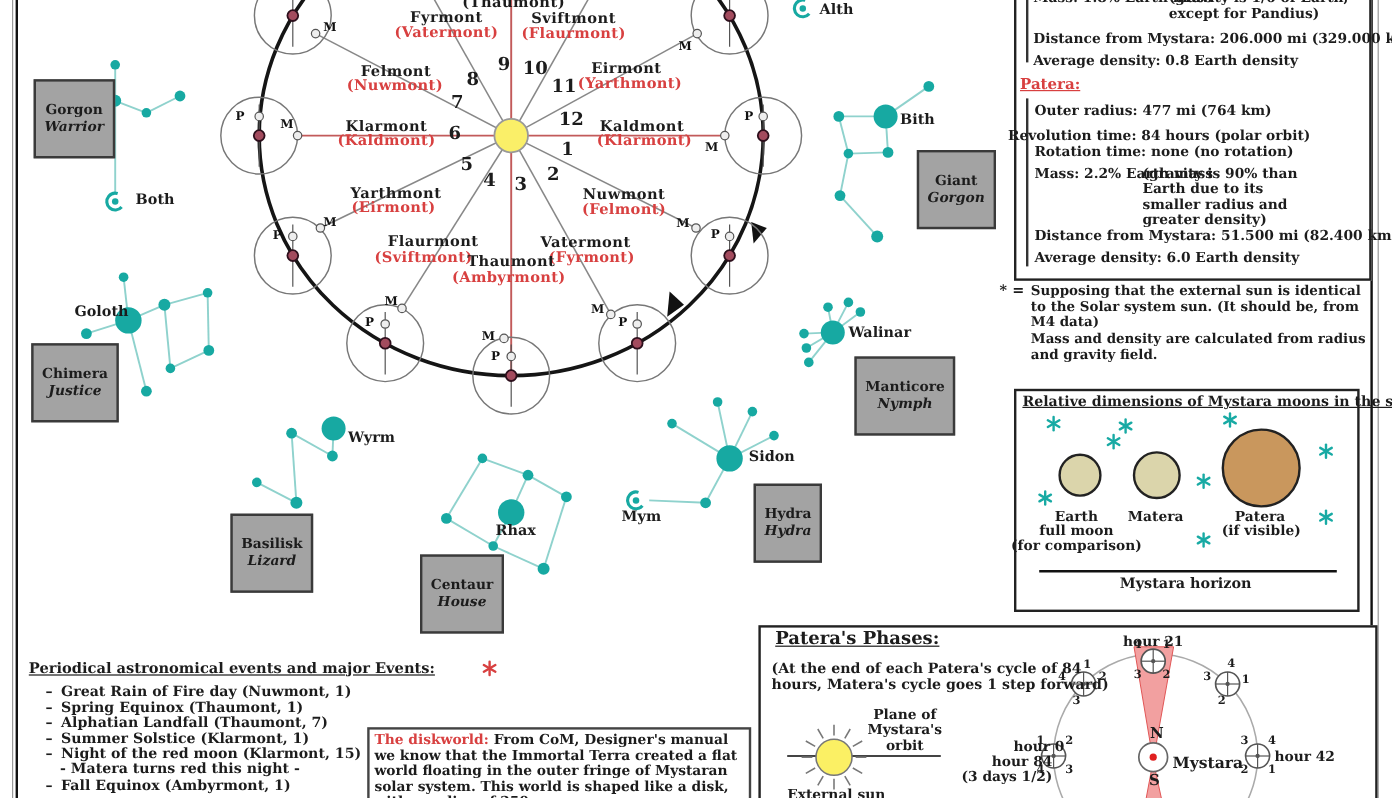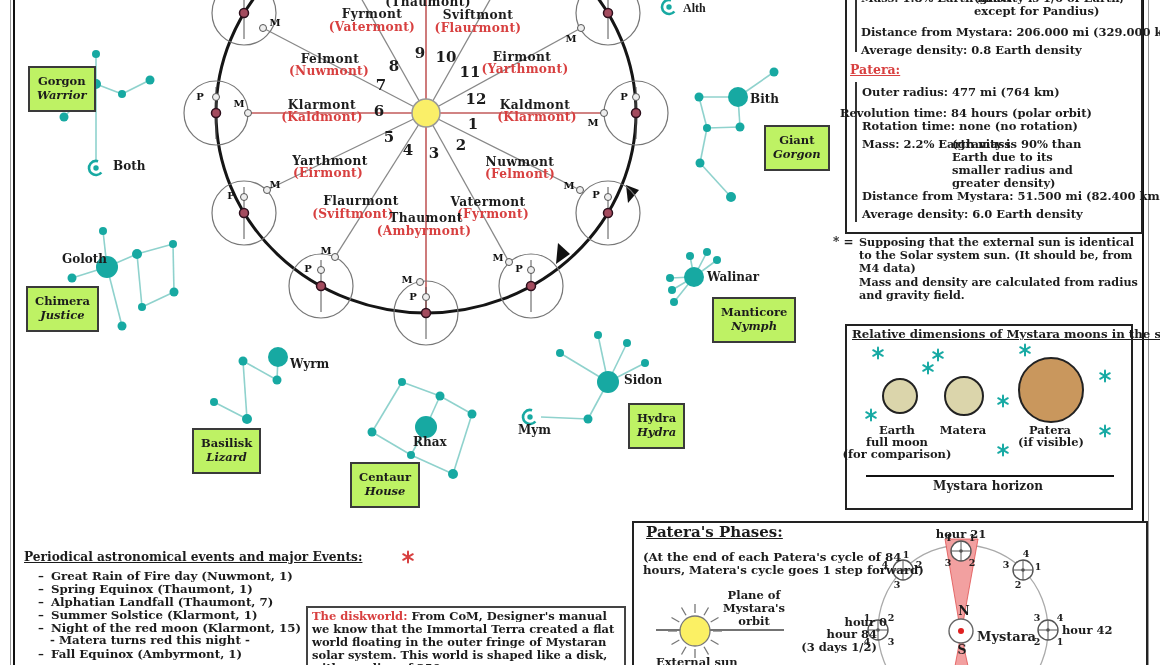--- a/index.html
+++ b/index.html
@@ -12,21 +12,21 @@
   .u{text-decoration:underline;}
   .i{font-style:italic;}
   .pre{white-space:pre-line;}
   .wrap{white-space:normal;}
   .mon{font-size:12.2px;letter-spacing:.4px;}
   .alt{font-size:12.2px;letter-spacing:.3px;color:#d84040;}
   .num{font-size:15px;}
   .cname{font-size:12px;}
   .digit{font-size:9.5px;}
   .panel{position:absolute;border:2px solid #222;background:#fff;}
-  .boxlabel{position:absolute;border:2px solid #3a3a3a;background:#bef264;padding:7px 7px;
+  .boxlabel{position:absolute;border:2px solid #3a3a3a;background:#a3a3a3;padding:17px 7px;
             text-align:center;font-weight:bold;font-size:11.5px;line-height:1.2;color:#1c1c1c;z-index:4;}
   .bar{position:absolute;width:2px;background:#333;}
   .ev{position:absolute;display:flex;gap:7px;font-weight:bold;font-size:11.8px;color:#1c1c1c;white-space:nowrap;}
   svg text{font-family:"DejaVu Serif","Liberation Serif",serif;font-weight:bold;fill:#111;text-anchor:middle;}
   svg .pm{font-size:10px;}
   #mapsvg{position:absolute;left:0;top:0;z-index:3;}
   .z4{z-index:4;}
 </style>
 </head>
 <body>
@@ -378,21 +378,21 @@
   <span class="t num c z4" style="left:476px;top:91px;">12</span>
 
   <span class="t cname z4" style="left:113px;top:160px;">Both</span>
   <span class="t cname z4" style="left:62px;top:253px;">Goloth</span>
   <span class="t cname z4" style="left:290px;top:358px;">Wyrm</span>
   <span class="t cname z4" style="left:413px;top:436px;">Rhax</span>
   <span class="t cname z4" style="left:518px;top:424px;">Mym</span>
   <span class="t cname z4" style="left:624px;top:374px;">Sidon</span>
   <span class="t cname z4" style="left:707px;top:271px;">Walinar</span>
   <span class="t cname z4" style="left:750px;top:93px;">Bith</span>
-  <span class="t cname z4" style="left:683px;top:2px;font-family:Liberation Serif, serif;">Alth</span>
+  <span class="t cname z4" style="left:683px;top:2px;">Alth</span>
 
   <div class="boxlabel" style="left:28px;top:66px;">
     <div>Gorgon</div>
       <div class="i">Warrior</div>
     </div>
   <div class="boxlabel" style="left:26px;top:286px;">
     <div>Chimera</div>
       <div class="i">Justice</div>
     </div>
   <div class="boxlabel" style="left:192px;top:428px;">

